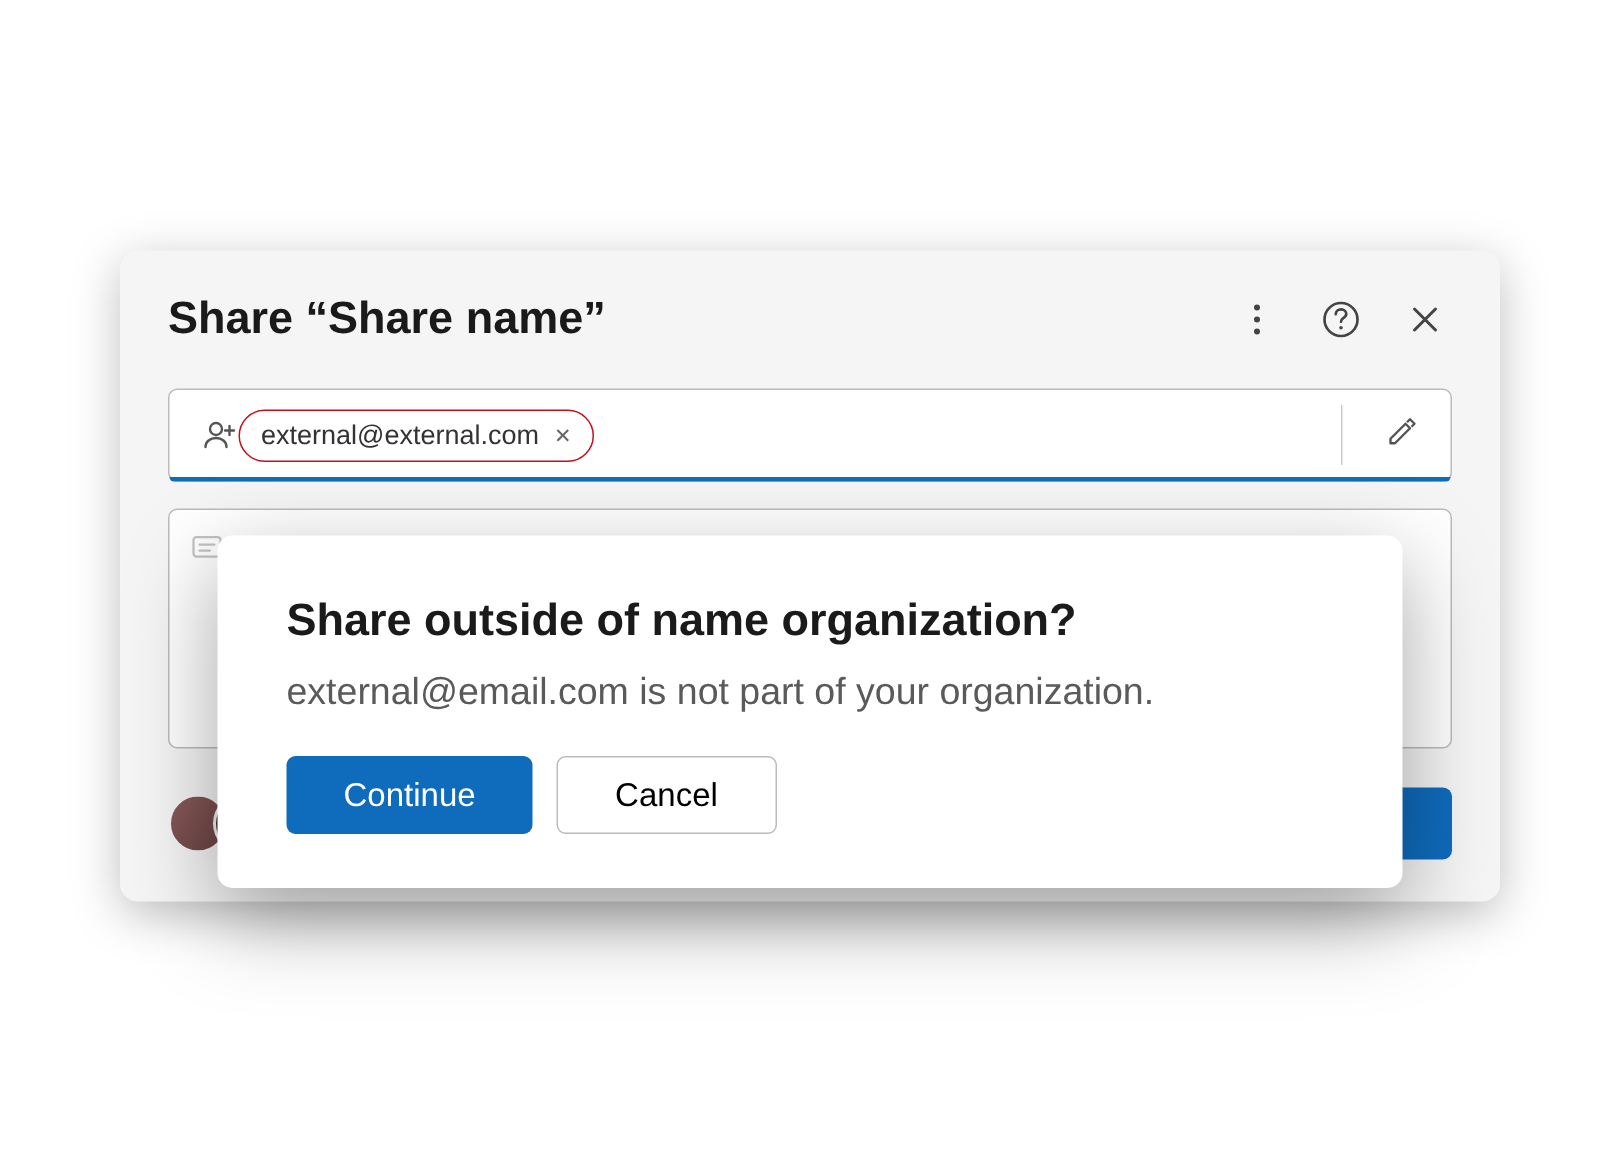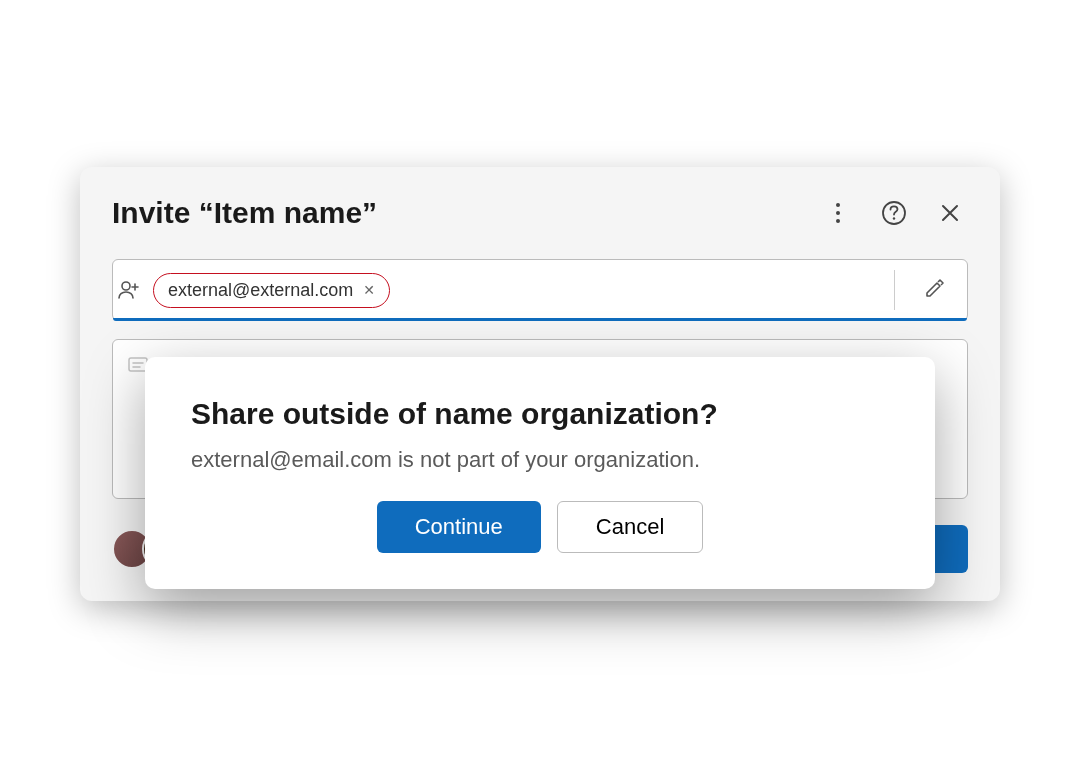--- a/index.html
+++ b/index.html
@@ -48,24 +48,24 @@
       align-items: center;
       justify-content: center;
       cursor: pointer;
       border-radius: 4px;
       color: #444;
     }
     .recipient-field {
       border: 1px solid #bbb;
       background: #fff;
       border-radius: 6px;
-      padding: 10px 4px;
-      display: flex;
-      align-items: center;
-      gap: 12px;
+      padding: 10px 22px;
+      display: flex;
+      align-items: center;
+      gap: 0;
       position: relative;
       height: 62px;
     }
     .recipient-field::after {
       content: '';
       position: absolute;
       bottom: -1px;
       left: 0;
       right: 0;
       height: 3px;
@@ -195,28 +195,28 @@
       padding: 40px 46px 36px 46px;
       z-index: 10;
     }
     .confirm-title {
       font-size: 30px;
       font-weight: 600;
       color: #1a1a1a;
       margin-bottom: 16px;
     }
     .confirm-body {
-      font-size: 22px;
+      font-size: 25px;
       color: #5a5a5a;
       margin-bottom: 28px;
     }
     .confirm-actions {
       display: flex;
       gap: 16px;
-      justify-content: center;
+      justify-content: flex-start;
     }
     .btn-primary {
       background: #0f6cbd;
       color: #fff;
       border: none;
       border-radius: 6px;
       padding: 12px 38px;
       font-size: 22px;
       font-weight: 500;
       cursor: pointer;
@@ -230,21 +230,21 @@
       font-size: 22px;
       font-weight: 400;
       cursor: pointer;
     }
   </style>
 </head>
 <body>
 
 <div class="share-dialog">
   <div class="dialog-header">
-    <div class="dialog-title">Invite “Item name”</div>
+    <div class="dialog-title">Share “Share name”</div>
     <div class="header-actions">
       <div class="icon-btn">
         <svg width="6" height="24" viewBox="0 0 6 24">
             <circle cx="3" cy="4" r="2" fill="#444"></circle>
             <circle cx="3" cy="12" r="2" fill="#444"></circle>
             <circle cx="3" cy="20" r="2" fill="#444"></circle>
           </svg>
       </div>
       <div class="icon-btn">
         <svg width="26" height="26" viewBox="0 0 26 26">

